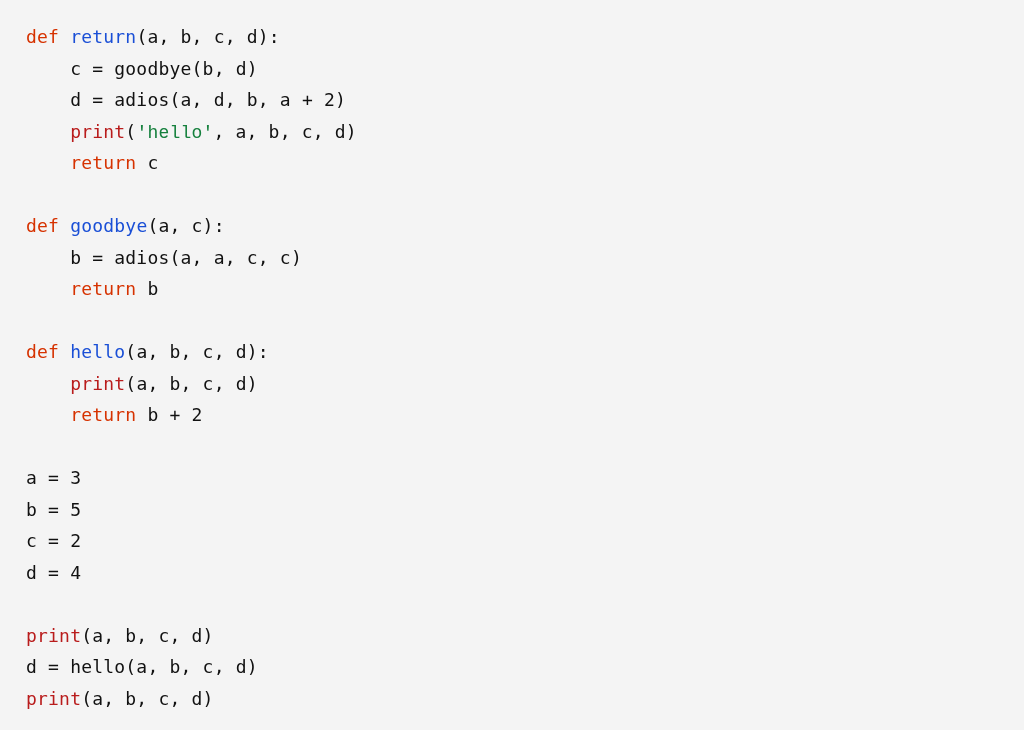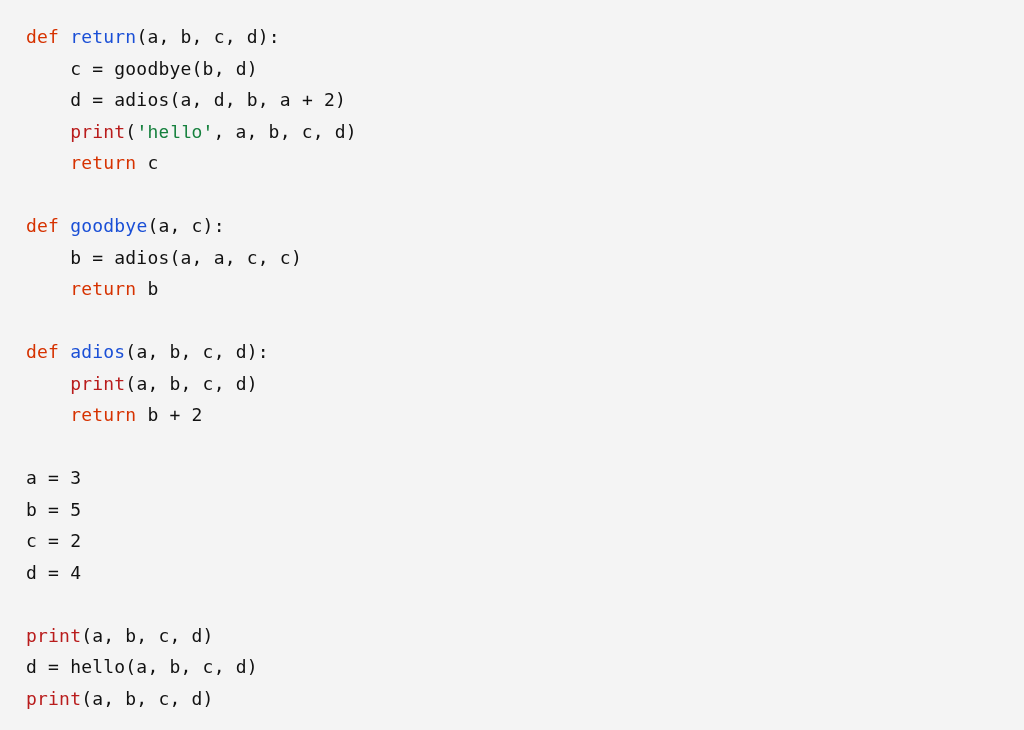--- a/index.html
+++ b/index.html
@@ -33,21 +33,21 @@
 <div class="code-block"><code id="code-target"><span class="kw">def</span> <span class="fn">return</span>(a, b, c, d):
     c = goodbye(b, d)
     d = adios(a, d, b, a + <span class="num">2</span>)
     <span class="call">print</span>(<span class="str">'hello'</span>, a, b, c, d)
     <span class="kw">return</span> c
 
 <span class="kw">def</span> <span class="fn">goodbye</span>(a, c):
     b = adios(a, a, c, c)
     <span class="kw">return</span> b
 
-<span class="kw">def</span> <span class="fn">adios</span>(a, b, c, d):
+<span class="kw">def</span> <span class="fn">hello</span>(a, b, c, d):
     <span class="call">print</span>(a, b, c, d)
     <span class="kw">return</span> b + <span class="num">2</span>
 
 a = <span class="num">3</span>
 b = <span class="num">5</span>
 c = <span class="num">2</span>
 d = <span class="num">4</span>
 
 <span class="call">print</span>(a, b, c, d)
 d = hello(a, b, c, d)

